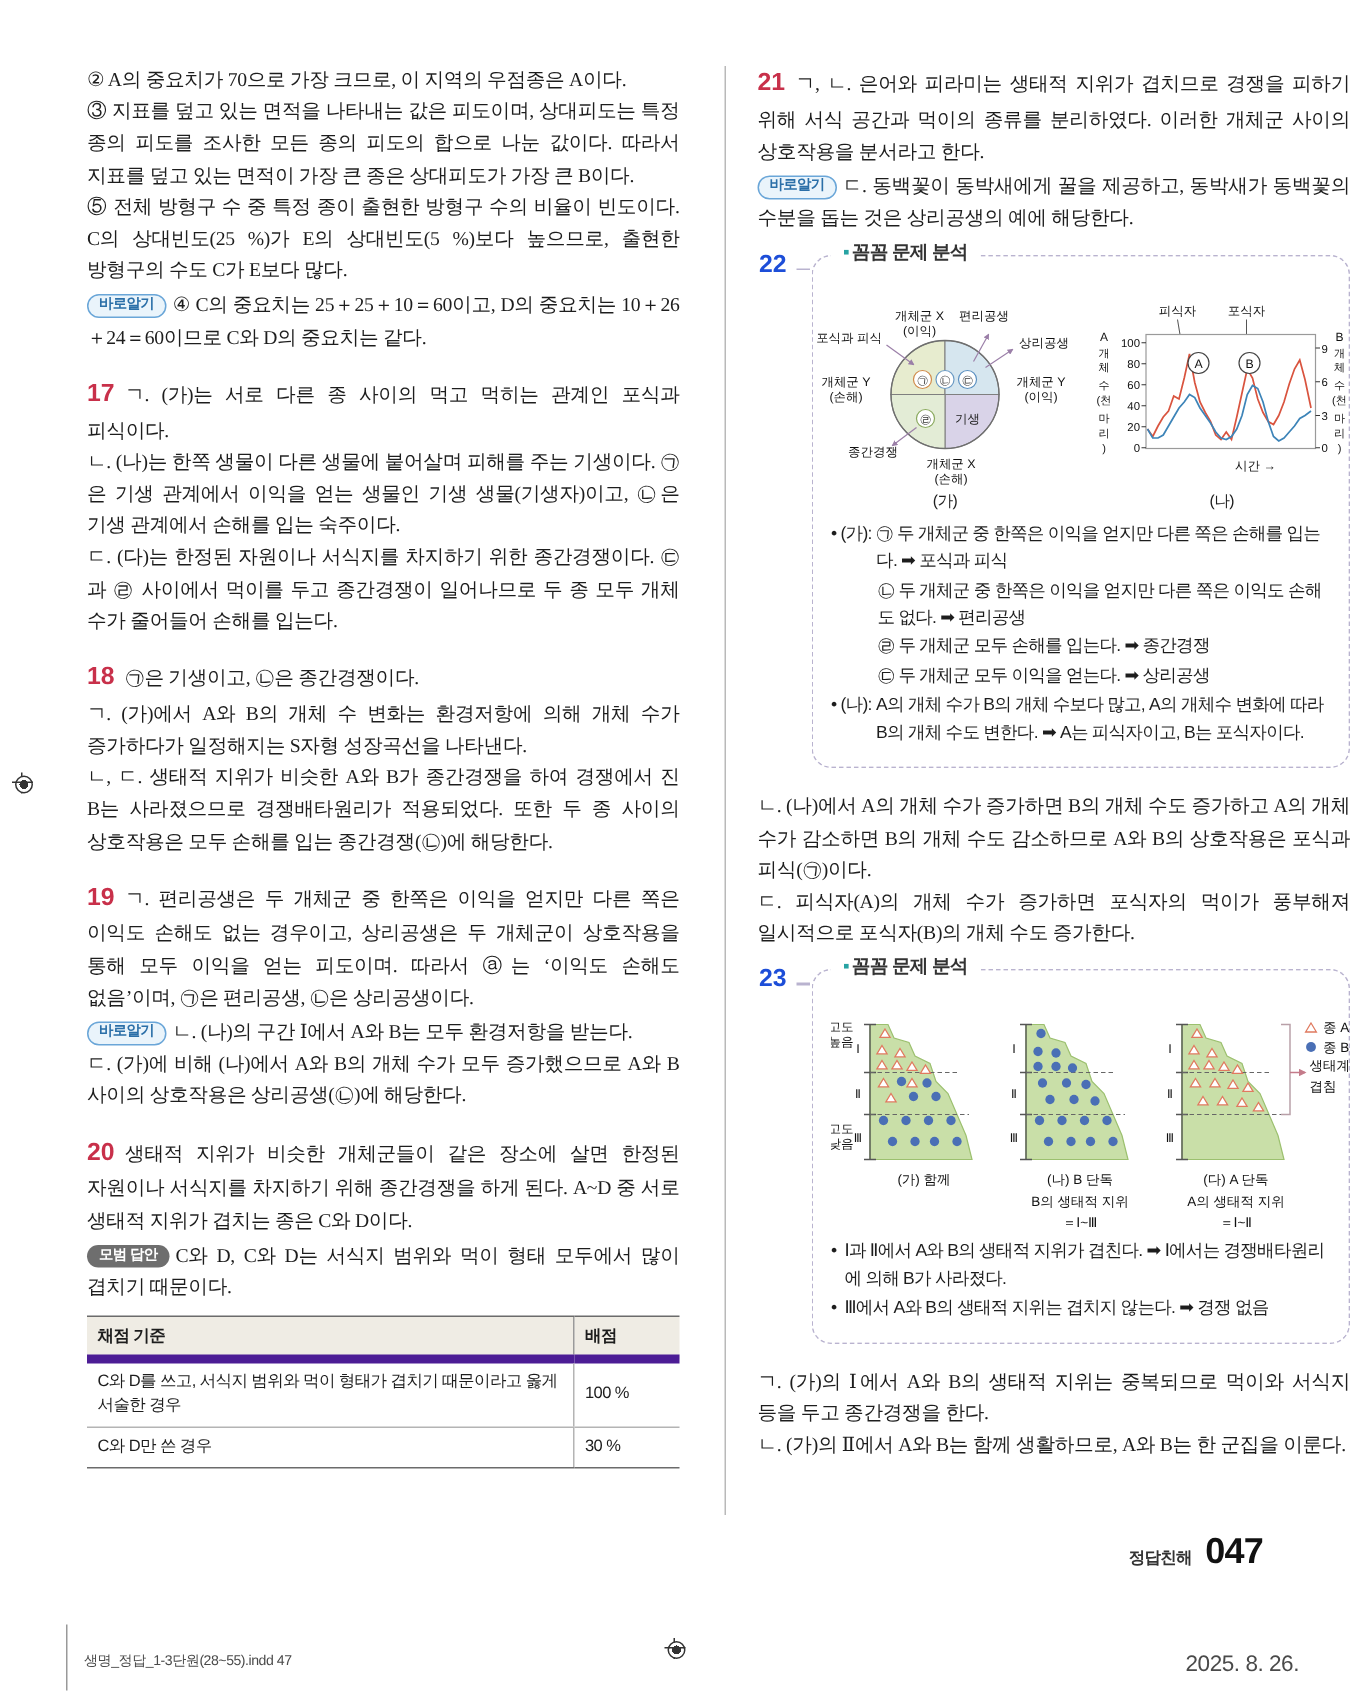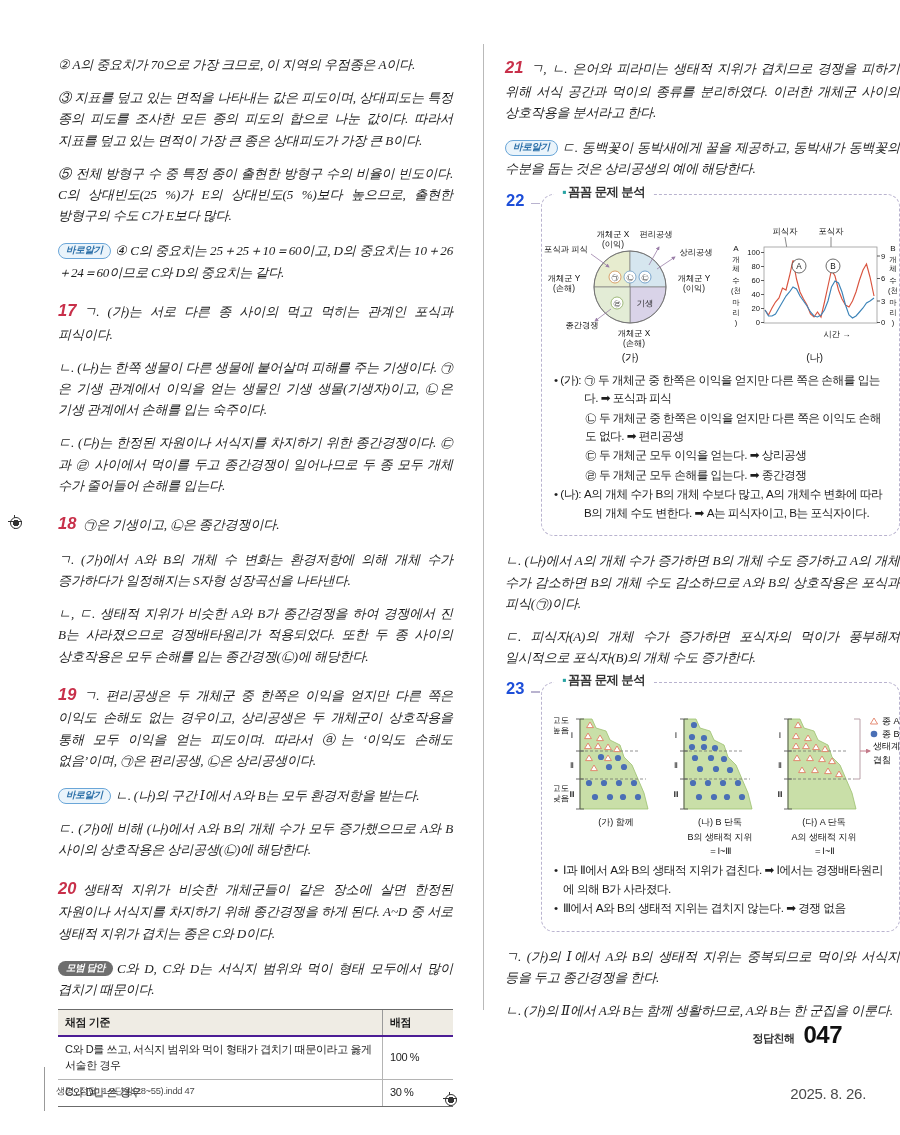--- a/index.html
+++ b/index.html
@@ -22,39 +22,39 @@
             border:1.5px solid #333;background:radial-gradient(circle at 50% 50%, #333 0 3px, #fff 3px 5px);}
   #reg-left{left:8px;top:515px;}
   #reg-bottom{left:443px;top:1092px;}
 
   
   .col{position:absolute;top:42px;width:395px;}
   #col-left{left:58px;}
   #col-right{left:505px;}
   .divider{position:absolute;left:483px;top:44px;width:1px;height:966px;background:#b9b9b9;}
 
-  p{margin:12px 0 0 0;font-size:13.1px;line-height:1.62;text-align:justify;
-    letter-spacing:-0.2px;word-break:keep-all;font-style:italic;}
+  p{margin:0 0 0 0;font-size:13.1px;line-height:1.62;text-align:justify;
+    letter-spacing:-0.2px;word-break:keep-all;}
   .blk{margin-bottom:14px;}
 
   .qnum{color:#c8304a;font-weight:bold;font-size:16.5px;
         font-family:"Liberation Sans",sans-serif;letter-spacing:0;margin-right:7px;}
 
   .tagwrap{display:inline-block;vertical-align:2px;margin-right:4px;}
   .tag-baro{display:inline-block;border:1px solid #6aa6d8;color:#2b6fa8;background:#eaf4fb;
      border-radius:9px;padding:0px 7px 1px;font-size:9.6px;font-weight:bold;
      font-family:"Liberation Sans",sans-serif;letter-spacing:-0.4px;line-height:1.35;}
   .tag-model{display:inline-block;background:#6e6e6e;color:#fff;border-radius:9px;
      padding:1px 8px 2px;font-size:9.6px;font-weight:bold;
      font-family:"Liberation Sans",sans-serif;letter-spacing:-0.4px;line-height:1.3;}
 
   
   .rubric{width:100%;border-collapse:collapse;margin-top:9px;font-size:11px;
           font-family:"Liberation Sans",sans-serif;letter-spacing:-0.4px;}
-  .rubric th{background:#efece4;border-top:1.4px solid #6b6b6b;border-bottom:2px solid #4c1d95;
+  .rubric th{background:#efece4;border-top:1.4px solid #6b6b6b;border-bottom:6px solid #4c1d95;
      text-align:left;padding:5px 7px;font-weight:bold;font-size:11px;}
   .rubric th.score-col,.rubric td.score-col{width:56px;text-align:left;}
   .rubric th.score-col{border-left:1px solid #9a9a9a;}
   .rubric td{border-bottom:1px solid #b4b4b4;padding:5px 7px;line-height:1.45;vertical-align:middle;}
   .rubric td.score-col{border-left:1px solid #b4b4b4;}
   .rubric tr:last-child td{border-bottom:1.3px solid #6b6b6b;}
 
   
   .analysis{position:relative;border:1.4px dashed #b9b3cf;border-radius:13px;
      padding:26px 12px 12px;margin:2px 0 14px 36px;background:#fff;}
@@ -79,21 +79,21 @@
           letter-spacing:-0.4px;margin-top:1px;}
   svg{display:block;}
   .vtext{font-family:"Liberation Sans",sans-serif;}
 
   
   .pagefoot{position:absolute;right:58px;bottom:86px;display:flex;align-items:flex-end;gap:9px;}
   .pagefoot .lab{font-family:Liberation Serif, serif;font-size:11px;font-weight:bold;
      letter-spacing:-0.5px;color:#333;padding-bottom:3px;}
   .pagefoot .pno{font-family:"Liberation Sans",sans-serif;font-size:24px;font-weight:bold;color:#111;
      letter-spacing:-0.5px;}
-  .printbar{position:absolute;left:0;right:0;bottom:24px;height:44px;}
+  .printbar{position:absolute;left:0;right:0;bottom:8px;height:44px;}
   .printbar .vline{position:absolute;left:44px;top:0;width:1px;height:44px;background:#999;}
   .printbar .fname{position:absolute;left:56px;top:18px;font-family:"Liberation Sans",sans-serif;
      font-size:9.4px;color:#4a4a4a;letter-spacing:-0.3px;}
   .printbar .fdate{position:absolute;right:34px;top:18px;font-family:Liberation Sans, sans-serif;
      font-size:15px;color:#4a4a4a;letter-spacing:-0.3px;}
 </style>
 </head>
 <body>
 
 <div class="page">
@@ -294,24 +294,24 @@
 
       <div class="bullets">
         <div class="bl">
           <span class="lbl">• (가):</span>
           <span class="txt">㉠ 두 개체군 중 한쪽은 이익을 얻지만 다른 쪽은 손해를 입는다. ➡ 포식과 피식</span>
         </div>
         <div class="bl ind">
           <span class="txt">㉡ 두 개체군 중 한쪽은 이익을 얻지만 다른 쪽은 이익도 손해도 없다. ➡ 편리공생</span>
         </div>
         <div class="bl ind">
+          <span class="txt">㉣ 두 개체군 모두 손해를 입는다. ➡ 종간경쟁</span>
+        </div>
+        <div class="bl ind">
           <span class="txt">㉢ 두 개체군 모두 이익을 얻는다. ➡ 상리공생</span>
-        </div>
-        <div class="bl ind">
-          <span class="txt">㉣ 두 개체군 모두 손해를 입는다. ➡ 종간경쟁</span>
         </div>
         <div class="bl">
           <span class="lbl">• (나):</span>
           <span class="txt">A의 개체 수가 B의 개체 수보다 많고, A의 개체수 변화에 따라 B의 개체 수도 변한다. ➡ A는 피식자이고, B는 포식자이다.</span>
         </div>
       </div>
     </div>
 
     <div class="blk">
       <p>ㄴ. (나)에서 A의 개체 수가 증가하면 B의 개체 수도 증가하고 A의 개체 수가 감소하면 B의 개체 수도 감소하므로 A와 B의 상호작용은 포식과 피식(㉠)이다.</p>

